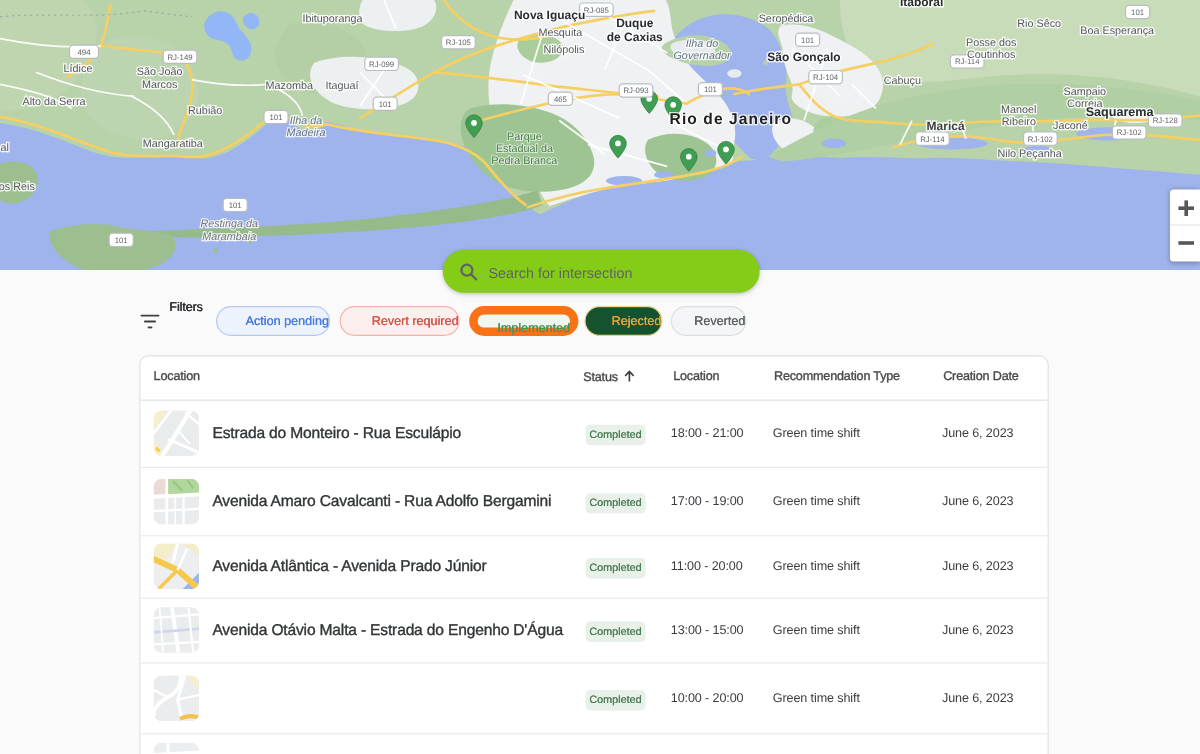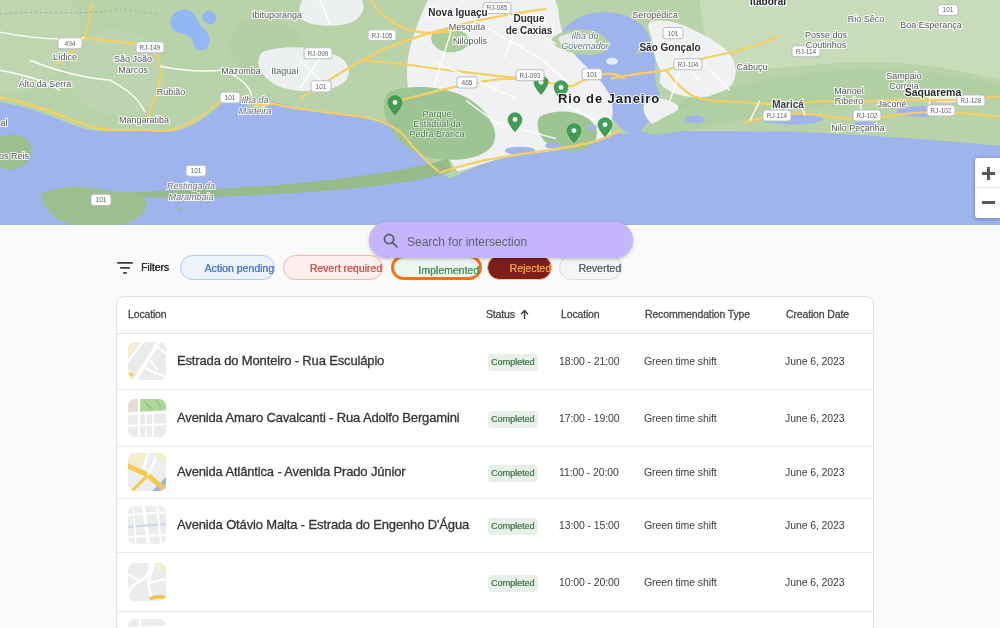--- a/index.html
+++ b/index.html
@@ -1,29 +1,29 @@
 <!DOCTYPE html>
 <html><head><meta charset="utf-8">
 <style>
 *{margin:0;padding:0;box-sizing:border-box}
 html,body{width:1000px;height:628px;overflow:hidden;background:#fafafa;font-family:"Liberation Sans",sans-serif;}
 .abs{position:absolute}
 #map{position:absolute;left:0;top:0;width:1000px;height:225px;overflow:hidden}
-#search{position:absolute;left:369px;top:222px;width:264px;height:36px;background:#c4b5fd;border-radius:18px;box-shadow:0 1px 3px rgba(0,0,0,.18),0 2px 6px rgba(0,0,0,.08);display:flex;align-items:center;z-index:5}
+#search{position:absolute;left:369px;top:208px;width:264px;height:36px;background:#84cc16;border-radius:18px;box-shadow:0 1px 3px rgba(0,0,0,.18),0 2px 6px rgba(0,0,0,.08);display:flex;align-items:center;z-index:5}
 #search .ph{color:#5f6368;font-size:12px;margin-left:8px;margin-top:3px}
 #zoomctl{position:absolute;left:975px;top:158px;width:25px;height:60px;background:#fff;border-radius:3px 0 0 3px;box-shadow:0 1px 4px rgba(0,0,0,.3);z-index:4}
 #zoomctl .zb{height:30px;position:relative}
 #zoomctl .zb.t{border-bottom:1px solid #e6e6e6}
 .zplus:before,.zplus:after,.zminus:before{content:"";position:absolute;background:#575757}
 .zplus:before{left:7px;top:14px;width:13px;height:3px}
 .zplus:after{left:12px;top:9px;width:3px;height:13px}
 .zminus:before{left:7px;top:13px;width:13px;height:3px}
 #filters{}
 .chip{position:absolute;top:255px;height:25px;border-radius:13px;font-size:10.5px;line-height:24px;text-align:right}
-#ftxt{position:absolute;left:141px;top:261px;font-size:10.5px;letter-spacing:-0.1px;color:#27292c;text-shadow:.3px 0 0 #27292c}
+#ftxt{position:absolute;left:141px;top:250px;font-size:10.5px;letter-spacing:-0.1px;color:#27292c;text-shadow:.3px 0 0 #27292c}
 #card{position:absolute;left:116px;top:296px;width:758px;height:345px;background:#fff;border:1px solid #e0e2e5;border-radius:8px 8px 0 0;overflow:hidden}
 .hrow{position:relative;height:37px;border-bottom:1px solid #e0e0e0;color:#47494d}
 .hcell{position:absolute;top:11px;font-size:10.5px;letter-spacing:-0.15px;-webkit-text-stroke:.3px currentColor}
 .row{position:relative;border-bottom:1px solid #e9eaec}
 .thumb{position:absolute;left:10.5px;top:50%;margin-top:-19px;width:38px;height:38px;border-radius:7px;overflow:hidden;box-shadow:inset 0 0 0 1px rgba(0,0,0,.07)}
 .loc{position:absolute;left:60px;top:50%;transform:translateY(-50%);font-size:13px;letter-spacing:-0.15px;color:#323539;-webkit-text-stroke:.3px #323539;line-height:14px;width:300px}
 .comp{position:absolute;left:371px;top:50%;margin-top:-7px;width:49.5px;height:17px;background:#e9f0ea;border-radius:4px;color:#4d7f58;font-size:9px;line-height:17px;text-align:center;text-shadow:.25px 0 0 #4d7f58}
 .tf,.rt,.cd{position:absolute;top:50%;transform:translateY(-50%);font-size:10.5px;letter-spacing:-0.1px;color:#3a3d41}
 .tf{left:442px}.rt{left:527px}.cd{left:668px}
 </style></head>
@@ -300,22 +300,22 @@
 <svg class="abs" style="left:117px;top:262px" width="16" height="12" viewBox="0 0 16 12">
       <g fill="#3c4043">
         <rect x="0" y="0" width="16" height="1.7" rx=".8"></rect>
         <rect x="3" y="5" width="10" height="1.7" rx=".8"></rect>
         <rect x="6" y="10" width="4" height="1.7" rx=".8"></rect>
       </g>
     </svg>
 <span id="ftxt">Filters</span>
 <div class="chip" style="left:180px;width:95px;background:#edf3fd;border:1px solid #b3c9f2;color:#4a7ce2;text-shadow:.3px 0 0 #4a7ce2">Action pending</div>
 <div class="chip" style="left:283px;width:100px;background:#fdefed;border:1px solid #f0b4ad;color:#d4574e;text-shadow:.3px 0 0 #d4574e">Revert required</div>
-<div class="chip" style="left:391px;width:91px;background:#eef7f0;border:3px solid #f97316;color:#47935a;text-shadow:.3px 0 0 #47935a">Implemented</div>
-<div class="chip" style="left:487px;width:65px;background:#7f1d1d;border:1px solid #f0d087;color:#e8a23c;text-shadow:.3px 0 0 #e8a23c">Rejected</div>
+<div class="chip" style="left:391px;width:91px;background:#eef7f0;border:7px solid #f97316;color:#47935a;text-shadow:.3px 0 0 #47935a">Implemented</div>
+<div class="chip" style="left:487px;width:65px;background:#14532d;border:1px solid #f0d087;color:#e8a23c;text-shadow:.3px 0 0 #e8a23c">Rejected</div>
 <div class="chip" style="left:559px;width:63px;background:#f4f5f6;border:1px solid #dcdee0;color:#5f6368;text-shadow:.3px 0 0 #5f6368">Reverted</div>
 </div>
 <div id="card">
 <div class="hrow">
 <span class="hcell" style="left:11px">Location</span>
 <span class="hcell" style="left:369px">Status <svg width="11" height="11" viewBox="0 0 11 11" style="vertical-align:-1.5px;margin-left:1px">
           <path d="M5.5,10 L5.5,1.8 M2,5.2 L5.5,1.5 L9,5.2" stroke="#3c4043" stroke-width="1.4" fill="none"></path>
         </svg></span>
 <span class="hcell" style="left:444px">Location</span>
 <span class="hcell" style="left:528px">Recommendation Type</span>

